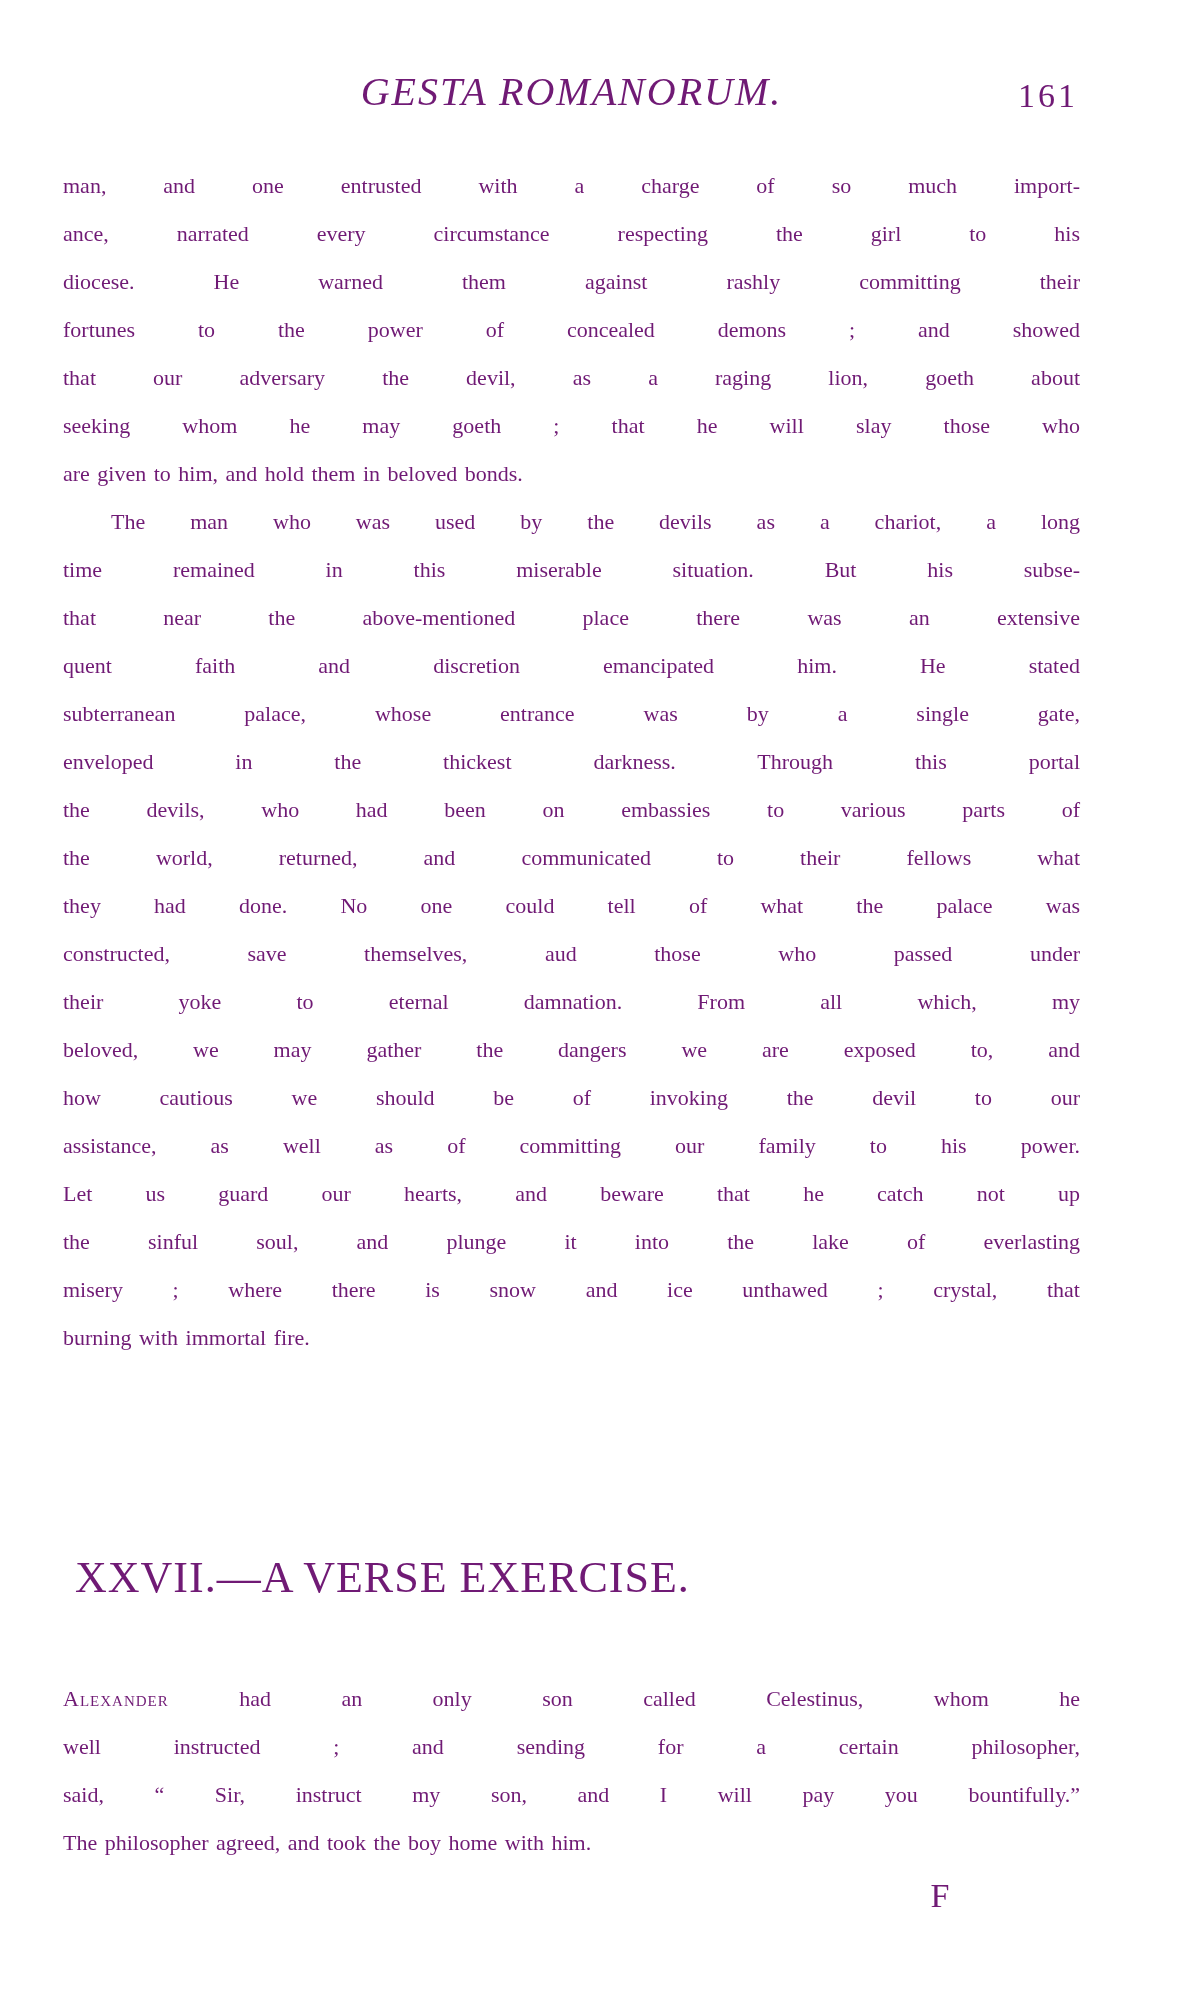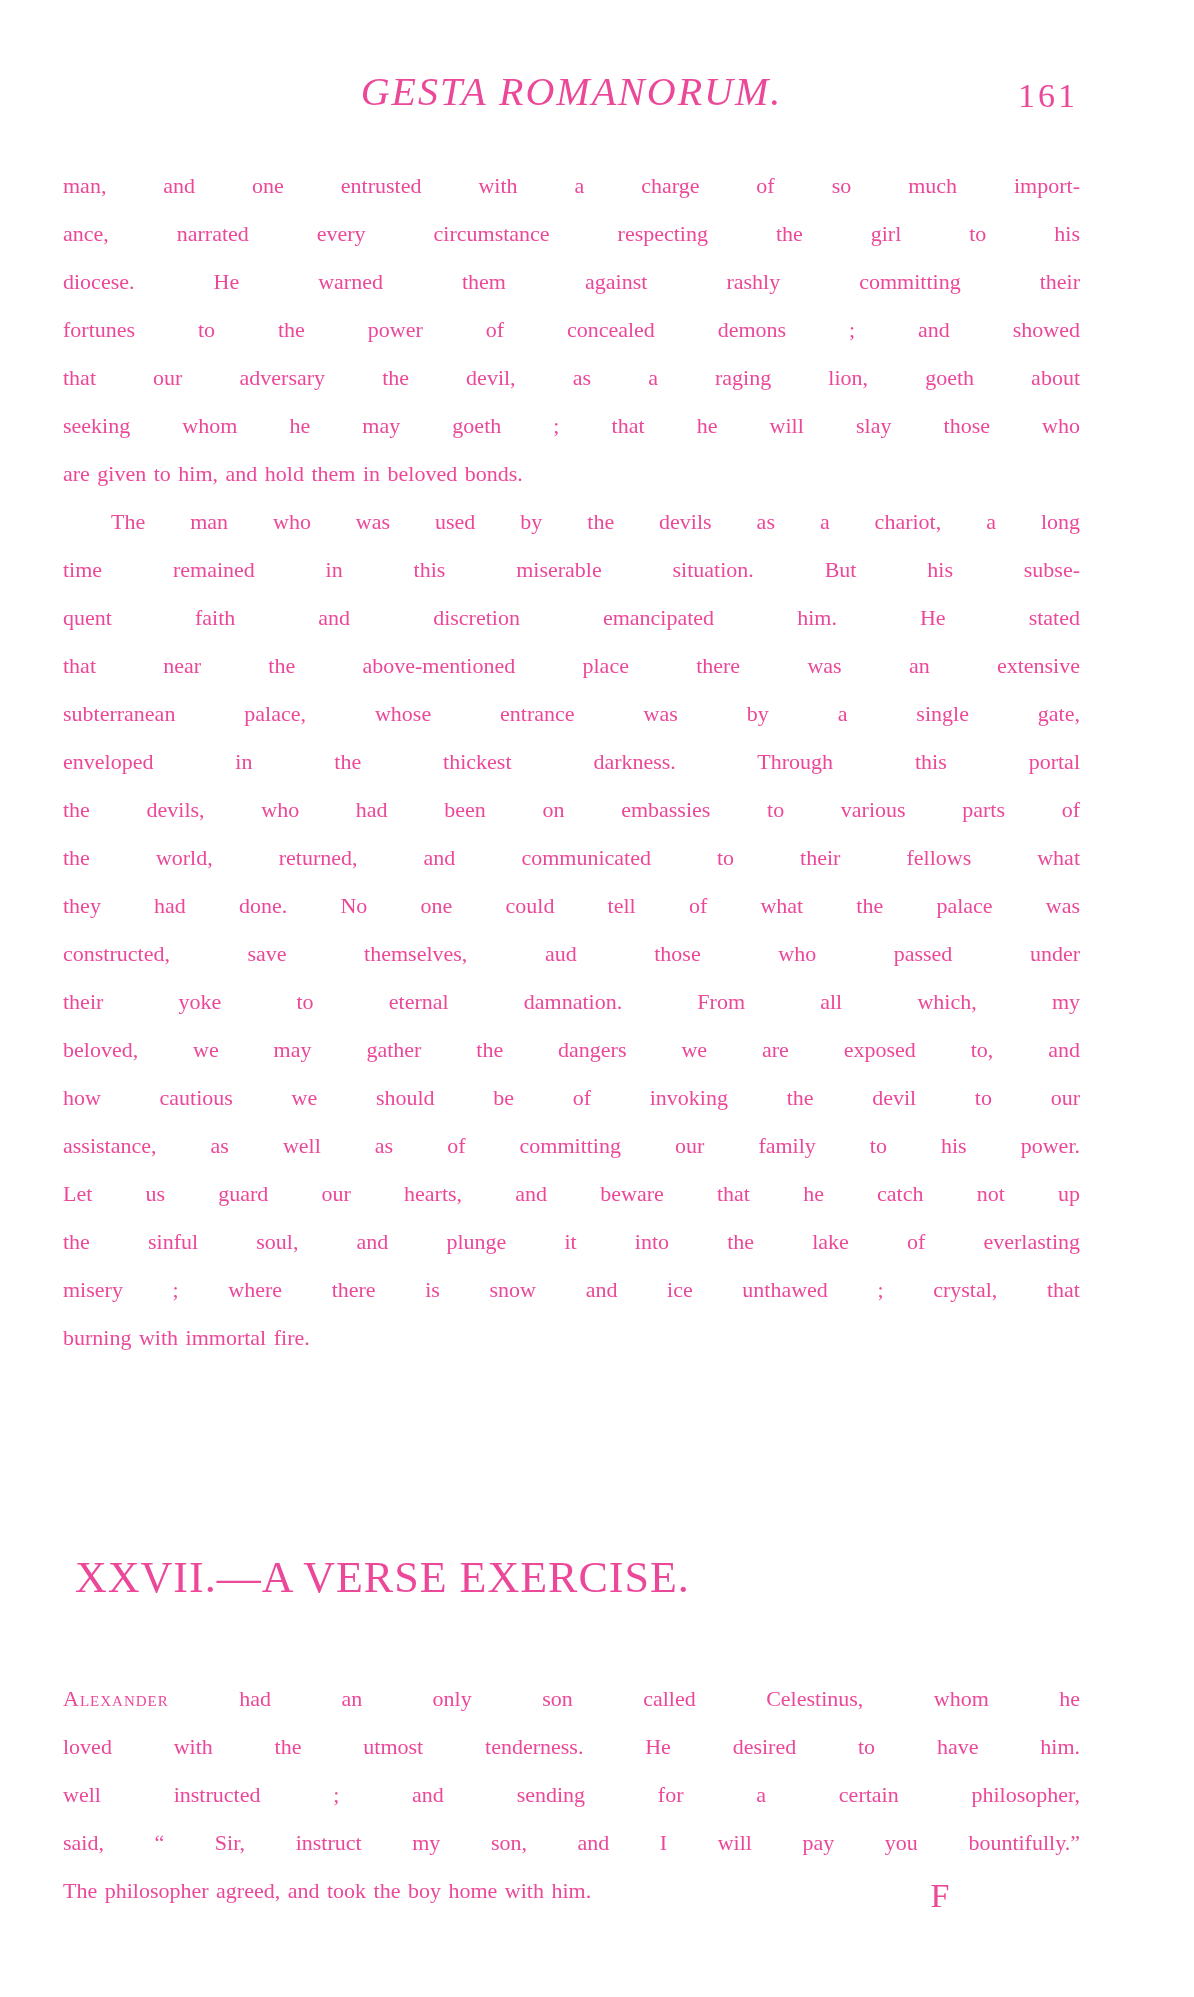--- a/index.html
+++ b/index.html
@@ -5,21 +5,21 @@
   html, body {
     margin: 0;
     padding: 0;
     background: #ffffff;
   }
   .page {
     position: relative;
     width: 1194px;
     height: 1997px;
     background: #ffffff;
-    color: #ec4899;
+    color: #701a75;
     font-family: "Liberation Serif", "DejaVu Serif", serif;
     overflow: hidden;
   }
   
   .running-header {
     position: absolute;
     left: 63px;
     right: 114px;
     top: 68px;
     height: 50px;
@@ -115,22 +115,22 @@
         <div class="line">ance, narrated every circumstance respecting the girl to his</div>
         <div class="line">diocese. He warned them against rashly committing their</div>
         <div class="line">fortunes to the power of concealed demons ; and showed</div>
         <div class="line">that our adversary the devil, as a raging lion, goeth about</div>
         <div class="line">seeking whom he may goeth ; that he will slay those who</div>
         <div class="line last">are given to him, and hold them in beloved bonds.</div>
       </div>
       <div class="paragraph">
         <div class="line indent">The man who was used by the devils as a chariot, a long</div>
         <div class="line">time remained in this miserable situation. But his subse-</div>
+        <div class="line">that near the above-mentioned place there was an extensive</div>
         <div class="line">quent faith and discretion emancipated him. He stated</div>
-        <div class="line">that near the above-mentioned place there was an extensive</div>
         <div class="line">subterranean palace, whose entrance was by a single gate,</div>
         <div class="line">enveloped in the thickest darkness. Through this portal</div>
         <div class="line">the devils, who had been on embassies to various parts of</div>
         <div class="line">the world, returned, and communicated to their fellows what</div>
         <div class="line">they had done. No one could tell of what the palace was</div>
         <div class="line">constructed, save themselves, aud those who passed under</div>
         <div class="line">their yoke to eternal damnation. From all which, my</div>
         <div class="line">beloved, we may gather the dangers we are exposed to, and</div>
         <div class="line">how cautious we should be of invoking the devil to our</div>
         <div class="line">assistance, as well as of committing our family to his power.</div>
@@ -139,21 +139,20 @@
         <div class="line">misery ; where there is snow and ice unthawed ; crystal, that</div>
         <div class="line last">burning with immortal fire.</div>
       </div>
     </div>
 
   <h2 class="chapter-heading">XXVII.—A VERSE EXERCISE.</h2>
 
   <div class="body-text chapter-body">
       <div class="paragraph">
         <div class="line"><span class="smallcaps">Alexander</span> had an only son called Celestinus, whom he</div>
-        <div class="line">loved with the utmost tenderness. He desired to have him.</div>
         <div class="line">well instructed ; and sending for a certain philosopher,</div>
         <div class="line">said, “ Sir, instruct my son, and I will pay you bountifully.”</div>
         <div class="line last">The philosopher agreed, and took the boy home with him.</div>
       </div>
     </div>
 
   <div class="signature-mark">F</div>
 
 </div>
 

